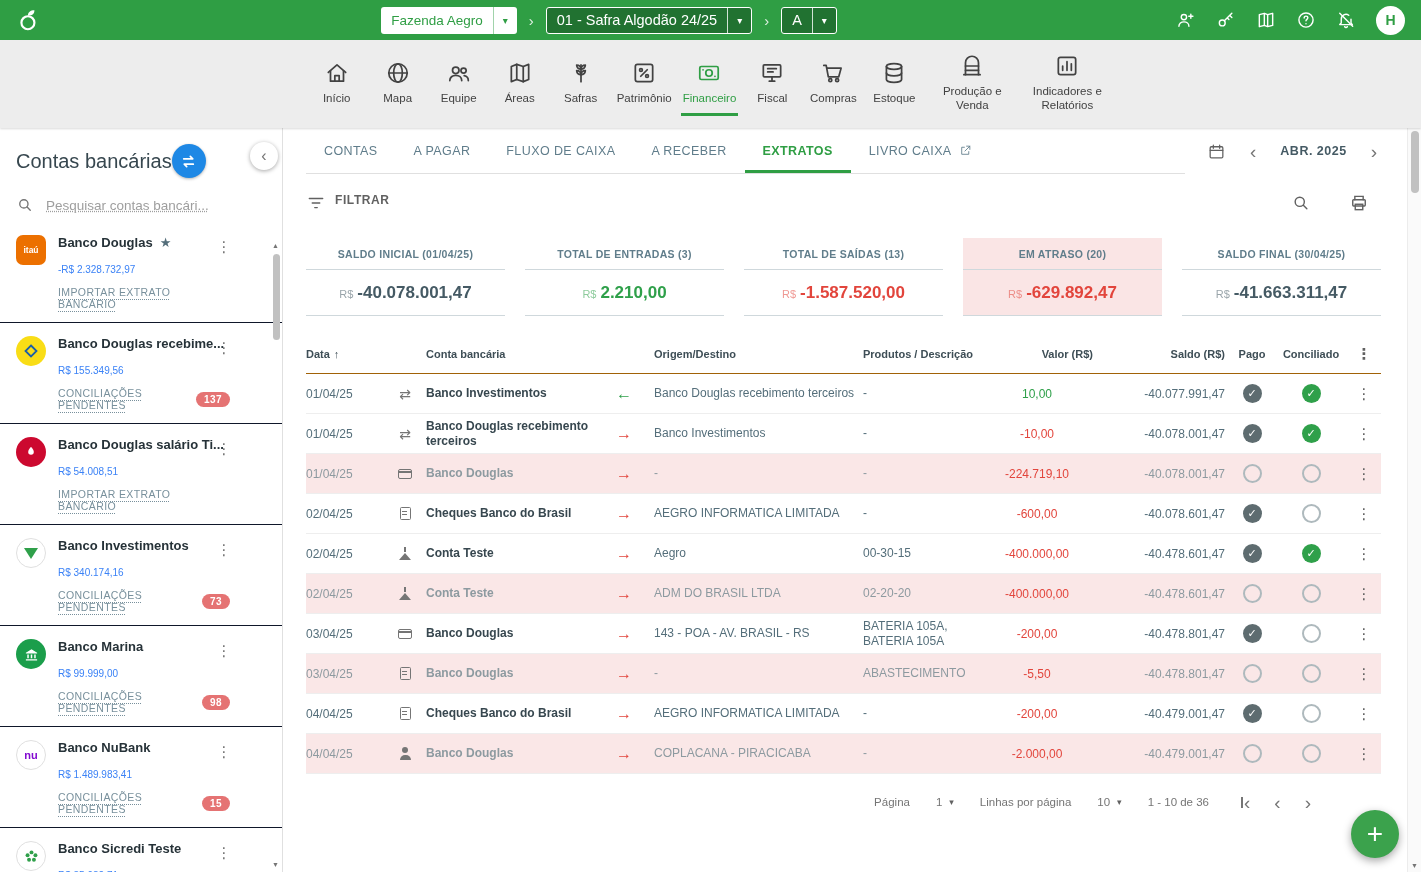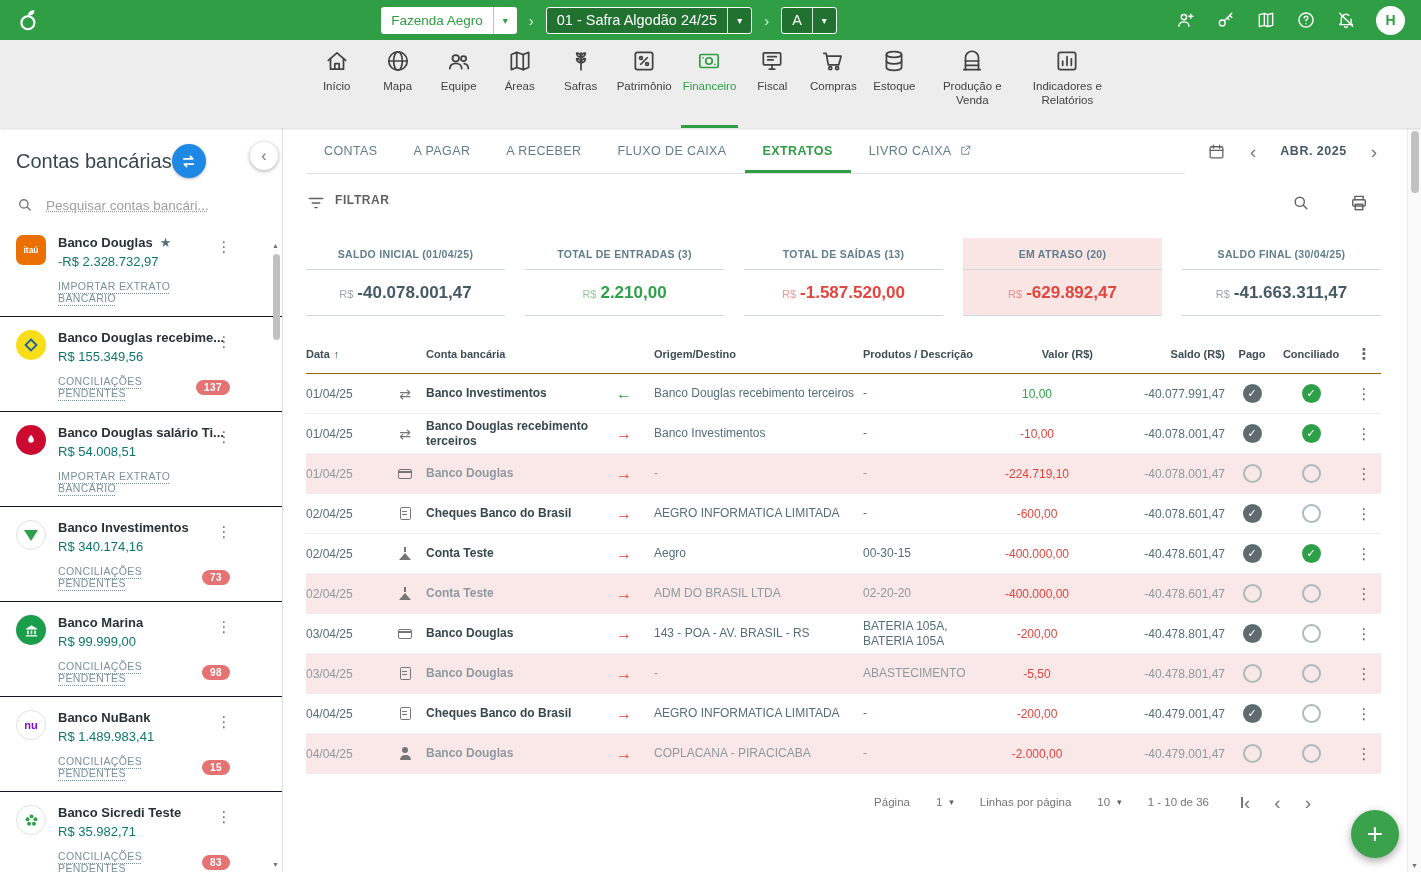--- a/index.html
+++ b/index.html
@@ -19,21 +19,21 @@
   .sel-dark .sel-caret{border-left:1px solid rgba(255,255,255,.8)}
   .sel-text{padding:0 10px;font-size:13.5px;white-space:nowrap}
   .sel-dark .sel-text{font-size:14.5px}
   .sel-caret{width:24px;height:100%;display:flex;align-items:center;justify-content:center;font-size:10px}
   .caret::before{content:"▾"}
   .tb-right{display:flex;align-items:center;gap:20px;padding-right:4px}
   .tb-ic{width:20px;height:20px;display:flex;align-items:center;justify-content:center;color:#fff;cursor:pointer}
   .avatar{width:29px;height:29px;border-radius:50%;background:#fff;color:#2F9E44;font-weight:bold;font-size:14px;display:flex;align-items:center;justify-content:center;cursor:pointer}
 
   
-  .navbar{position:absolute;top:40px;left:0;right:0;height:88px;background:#EDEDED;display:flex;justify-content:center;gap:7px;box-shadow:0 1px 2px rgba(0,0,0,.15);z-index:20}
+  .navbar{position:absolute;top:40px;left:0;right:0;height:88px;background:#EDEDED;display:flex;align-items:center;justify-content:center;gap:7px;box-shadow:0 1px 2px rgba(0,0,0,.15);z-index:20}
   .nav-item{display:flex;flex-direction:column;align-items:center;gap:6px;min-width:54px;max-width:88px;padding:8px 2px 10px;color:#424242;font-size:11.5px;text-align:center;line-height:1.2;cursor:pointer}
   .nav-item svg{width:26px;height:26px;stroke:currentColor;fill:none;stroke-width:1.6;stroke-linecap:round;stroke-linejoin:round}
   .nav-item.active{color:#2F9E44;box-shadow:inset 0 -3px 0 #2F9E44}
 
   
   .sidebar{position:absolute;top:128px;left:0;width:283px;bottom:0;background:#fff;border-right:1px solid #E0E0E0;overflow:hidden;z-index:10}
   .sb-head{display:flex;align-items:center;gap:0;padding:16px 16px 6px}
   .sb-title{font-size:20px;font-weight:400;color:#37474F}
   .blue-fab{width:34px;height:34px;border-radius:50%;background:#1E88E5;display:flex;align-items:center;justify-content:center;box-shadow:0 1px 3px rgba(0,0,0,.3);cursor:pointer}
   .collapse-btn{position:absolute;top:14px;right:4px;width:28px;height:28px;border-radius:50%;background:#fff;box-shadow:0 1px 4px rgba(0,0,0,.35);display:flex;align-items:center;justify-content:center;color:#757575;font-size:16px;cursor:pointer;z-index:12}
@@ -49,21 +49,21 @@
   .bico.bb{background:#F9DD16}
   .bico.bradesco{background:#CC092F}
   .bico.outline{background:#fff;border:1px solid #E0E0E0}
   .bico.bank{background:#1B9E4B}
   .bico.nu{background:#fff;border:1px solid #E0E0E0;color:#820AD1;font-weight:bold;font-size:11px}
   .tri-down{width:0;height:0;border-left:7px solid transparent;border-right:7px solid transparent;border-top:11px solid #2FA04A}
   .acct-info{flex:1;min-width:0}
   .acct-name{font-size:13px;font-weight:bold;color:#263238;display:flex;align-items:center;gap:7px;white-space:nowrap}
   .star{color:#546E7A;font-size:13px}
   .star::before{content:"★"}
-  .acct-balance{font-size:13px;color:#0f766e;margin-top:4px}
+  .acct-balance{font-size:10px;color:#3b82f6;margin-top:14px}
   .kebab{position:absolute;right:50px;top:16px;color:#757575;font-size:15px;width:16px;text-align:center;cursor:pointer}
   .kebab::before{content:"⋮"}
   .acct-action{margin:11px 0 0 42px;display:flex;align-items:center;gap:9px;font-size:10.5px;color:#78909C;letter-spacing:.4px}
   .acct-action .lnk{text-decoration:underline dotted;text-underline-offset:3px;cursor:pointer}
   .badge{background:#E57373;color:#fff;border-radius:9px;padding:2px 8px;font-size:10px;font-weight:bold}
   
   .sb-scroll-up{position:absolute;top:114px;right:3px;font-size:7px;color:#757575}
   .sb-scroll-thumb{position:absolute;top:126px;right:2px;width:7px;height:86px;background:#C1C1C1;border-radius:4px}
   .sb-scroll-down{position:absolute;bottom:4px;right:3px;font-size:7px;color:#757575}
 
@@ -486,22 +486,22 @@
   <span class="sb-scroll-thumb"></span>
   <span class="sb-scroll-down">▼</span>
 </aside>
 
 <main class="main">
 
   <div class="tabs-row">
     <div class="tabs">
       <span class="tab">CONTAS</span>
       <span class="tab">A PAGAR</span>
+      <span class="tab">FLUXO DE CAIXA</span>
       <span class="tab">A RECEBER</span>
-      <span class="tab">FLUXO DE CAIXA</span>
       <span class="tab active">EXTRATOS</span>
       <span class="tab">
         <span>LIVRO CAIXA</span>
         <svg viewBox="0 0 24 24">
             <path d="M10 6H5v13h13v-5"></path>
             <path d="M14 4h6v6"></path>
             <path d="M20 4l-9 9"></path>
           </svg>
       </span>
     </div>

